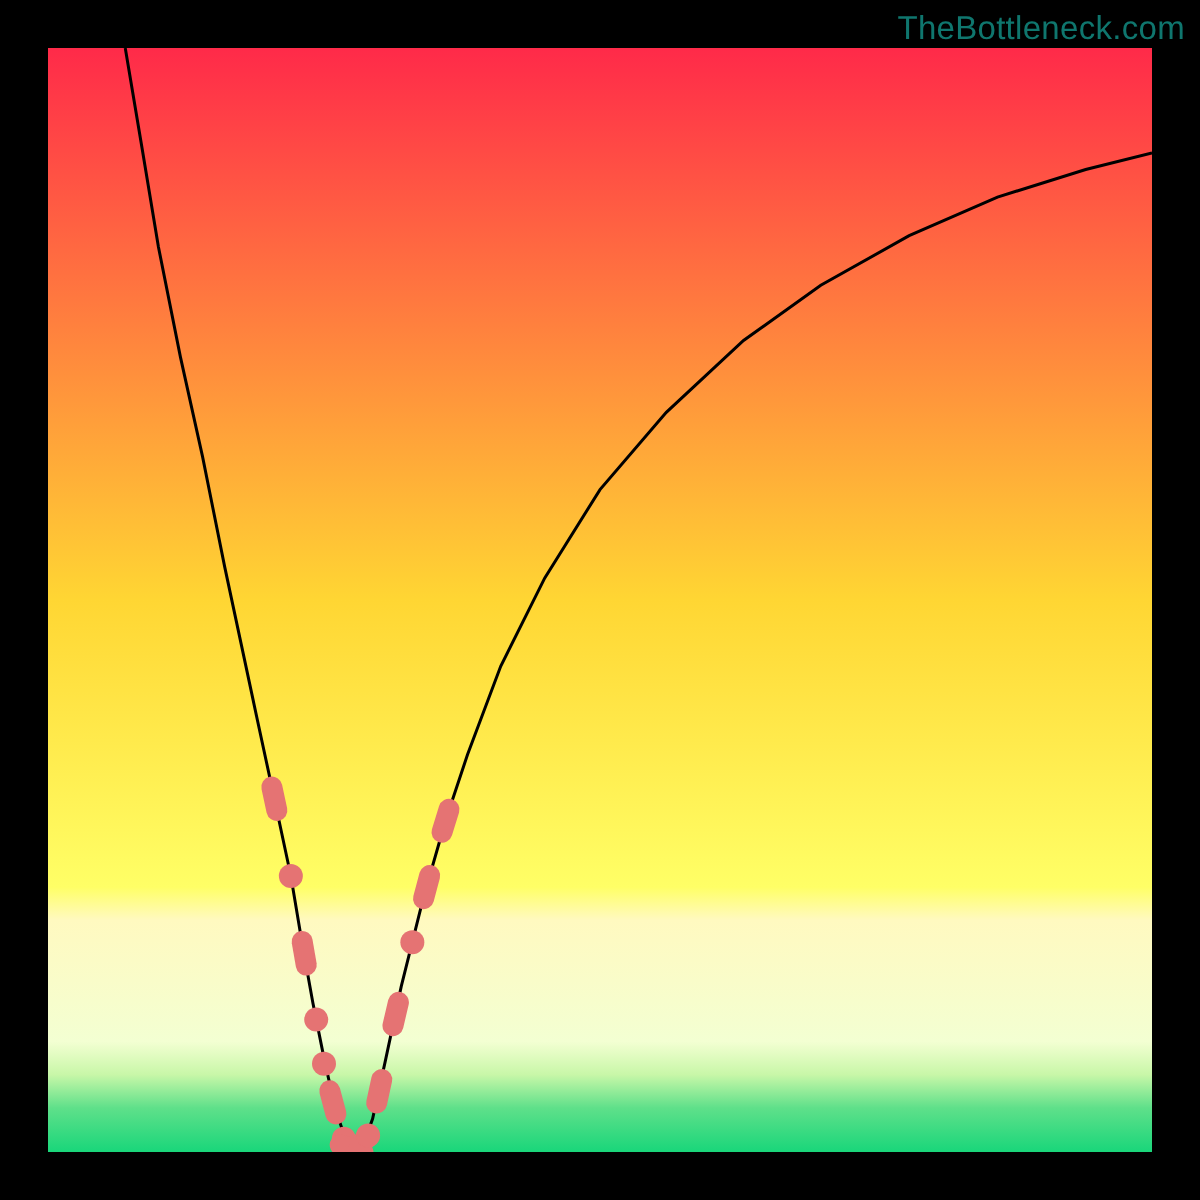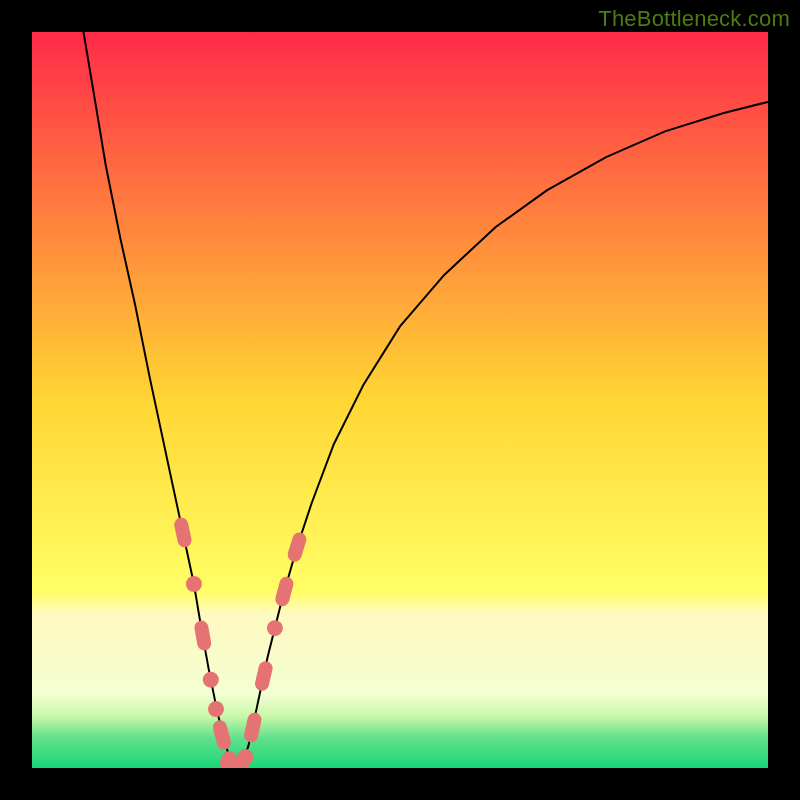--- a/index.html
+++ b/index.html
@@ -23,21 +23,21 @@
     top: 32px;
     left: 32px;
     width: 736px;
     height: 736px;
     overflow: hidden;
   }
   .watermark {
     position: absolute;
     top: 6px;
     right: 10px;
-    color: #4d7c0f;
+    color: #0f766e;
     font-size: 22px;
     font-weight: 500;
     letter-spacing: 0.2px;
   }
   svg { display: block; }
 </style>
 </head>
 <body>
 
 <div class="frame">

